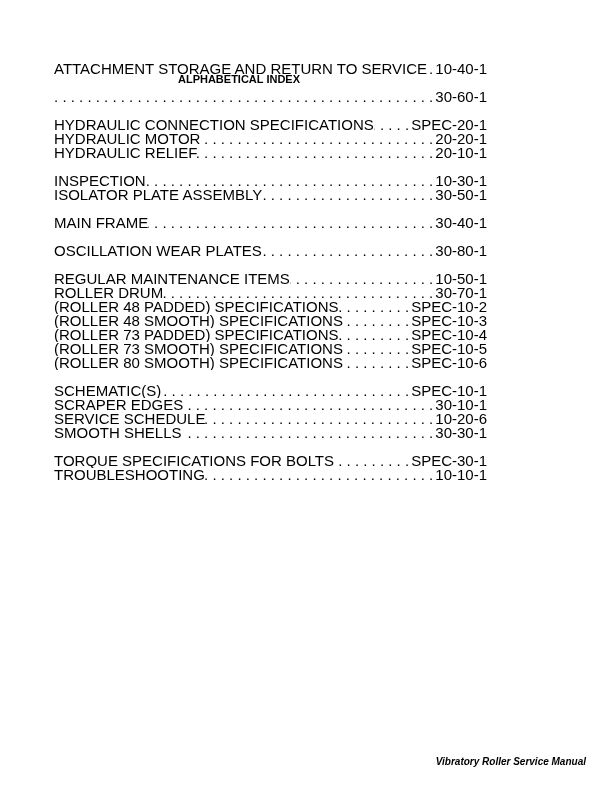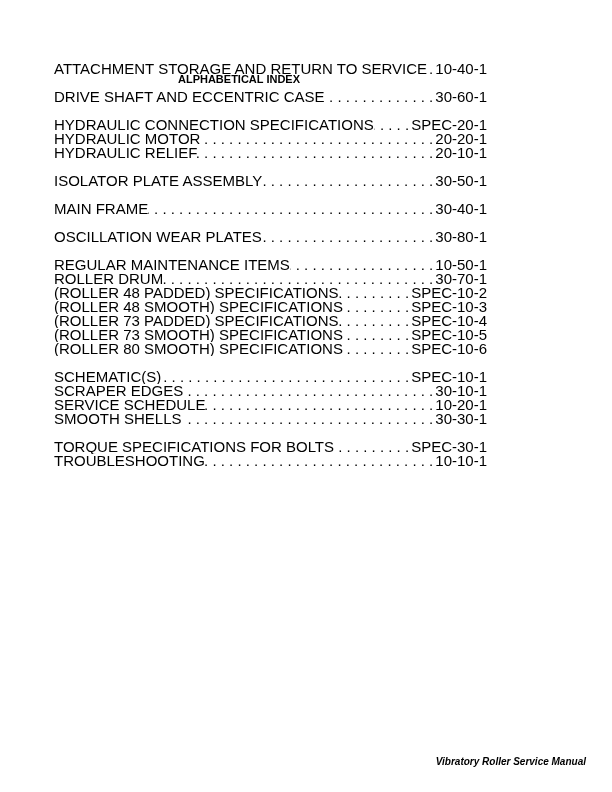--- a/index.html
+++ b/index.html
@@ -32,21 +32,20 @@
   <div class="group">
     <div class="entry">
       <span class="label">ATTACHMENT STORAGE AND RETURN TO SERVICE</span>
       <span class="leader"></span>
       <span class="page">10-40-1</span>
     </div>
   </div>
 
   <div class="group">
     <div class="entry">
-      <span class="label">DRIVE SHAFT AND ECCENTRIC CASE</span>
       <span class="leader"></span>
       <span class="page">30-60-1</span>
     </div>
   </div>
 
   <div class="group">
     <div class="entry">
       <span class="label">HYDRAULIC CONNECTION SPECIFICATIONS</span>
       <span class="leader"></span>
       <span class="page">SPEC-20-1</span>
@@ -57,20 +56,25 @@
       <span class="page">20-20-1</span>
     </div>
     <div class="entry">
       <span class="label">HYDRAULIC RELIEF</span>
       <span class="leader"></span>
       <span class="page">20-10-1</span>
     </div>
   </div>
 
   <div class="group">
+    <div class="entry">
+      <span class="label">INSPECTION</span>
+      <span class="leader"></span>
+      <span class="page">10-30-1</span>
+    </div>
     <div class="entry">
       <span class="label">ISOLATOR PLATE ASSEMBLY</span>
       <span class="leader"></span>
       <span class="page">30-50-1</span>
     </div>
   </div>
 
 
   <div class="group">
     <div class="entry">
@@ -133,21 +137,21 @@
       <span class="page">SPEC-10-1</span>
     </div>
     <div class="entry">
       <span class="label">SCRAPER EDGES</span>
       <span class="leader"></span>
       <span class="page">30-10-1</span>
     </div>
     <div class="entry">
       <span class="label">SERVICE SCHEDULE</span>
       <span class="leader"></span>
-      <span class="page">10-20-1</span>
+      <span class="page">10-20-6</span>
     </div>
     <div class="entry">
       <span class="label">SMOOTH SHELLS</span>
       <span class="leader"></span>
       <span class="page">30-30-1</span>
     </div>
   </div>
 
   <div class="group">
     <div class="entry">

